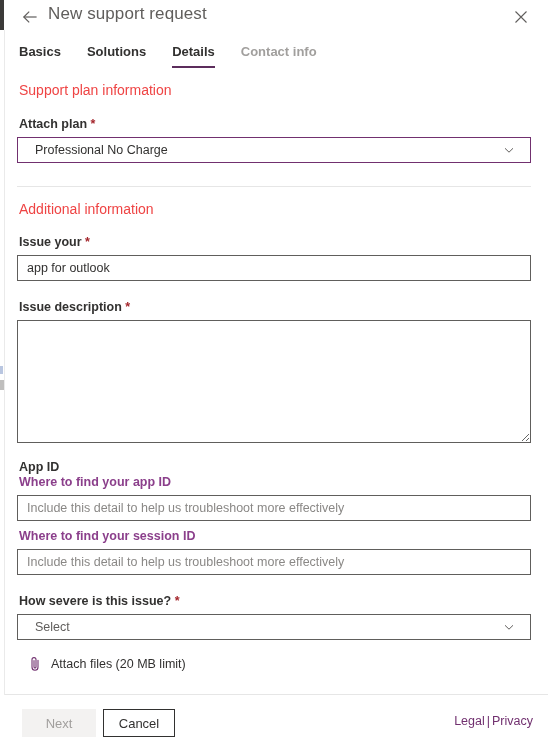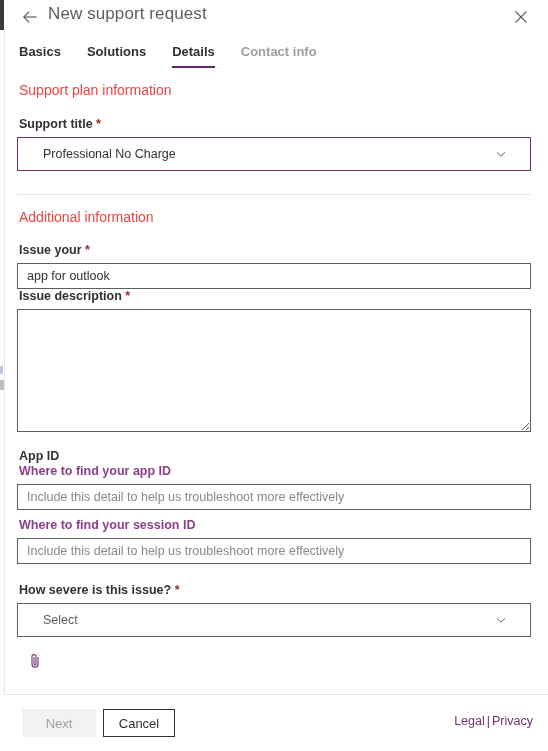--- a/index.html
+++ b/index.html
@@ -162,21 +162,21 @@
     outline: none;
   }
   .textbox::placeholder {
     color: #8a8886;
   }
   .dropdown {
     position: relative;
     display: flex;
     align-items: center;
     cursor: pointer;
-    padding: 16px;
+    padding: 8px;
   }
   .dropdown.accent {
     border-color: #71306f;
   }
   .dropdown .dd-value {
     padding-left: 9px;
     flex: 1;
     color: #323130;
   }
   .dropdown .dd-value.placeholder {
@@ -299,21 +299,21 @@
   <div class="tab">Solutions</div>
   <div class="tab active">Details</div>
   <div class="tab disabled">Contact info</div>
 </div>
 
 <div id="form-body">
 
   <div class="section-heading" style="margin-top:4px;">Support plan information</div>
 
   <div class="field-label" style="margin-top:19px;">
-    <span>Support title</span>
+    <span>Attach plan</span>
     <span class="req-star">*</span>
   </div>
 
   <div class="control-row">
     <div class="dropdown accent">
       <span class="dd-value">Professional No Charge</span>
       <span class="dd-caret">
         <svg width="12" height="12" viewBox="0 0 12 12" aria-hidden="true">
           <path d="M2 4.3 L6 8.2 L10 4.3" fill="none" stroke="currentColor" stroke-width="1"></path>
         </svg>
@@ -326,21 +326,21 @@
   <div class="section-heading" style="margin-top:14px;">Additional information</div>
 
   <div class="field-label" style="margin-top:18px;">
     <span>Issue your</span>
     <span class="req-star">*</span>
   </div>
   <div class="control-row">
     <input class="textbox" type="text" value="app for outlook" style="">
   </div>
 
-  <div class="field-label" style="">
+  <div class="field-label" style="margin-top:19px;">
     <span>Issue description</span>
     <span class="req-star">*</span>
   </div>
   <div class="control-row">
     <textarea class="textarea" style=""></textarea>
   </div>
 
   <div class="field-label" style="margin-top:17px;">App ID</div>
   <a class="help-link" style="margin-top:1px;">Where to find your app ID</a>
   <div class="control-row">
@@ -366,20 +366,21 @@
       </span>
     </div>
   </div>
 
   <div id="attach-row">
     <span id="attach-icon">
       <svg width="13" height="16" viewBox="0 0 13 16" aria-hidden="true">
         <path d="M9 4.2 V11.3 a3 3 0 0 1 -6 0 V3.6 a2 2 0 0 1 4 0 V11 a1 1 0 0 1 -2 0 V4.6" fill="none" stroke="currentColor" stroke-width="1.1" stroke-linecap="round"></path>
       </svg>
     </span>
+    <span id="attach-label">Attach files (20 MB limit)</span>
   </div>
 
 </div>
 
 <div id="footer">
   <button id="cancel-button">Cancel</button>
   <button id="next-button">Next</button>
   <div id="legal-links">
     <a>Legal</a><span class="sep">|</span><a>Privacy</a>
   </div>

